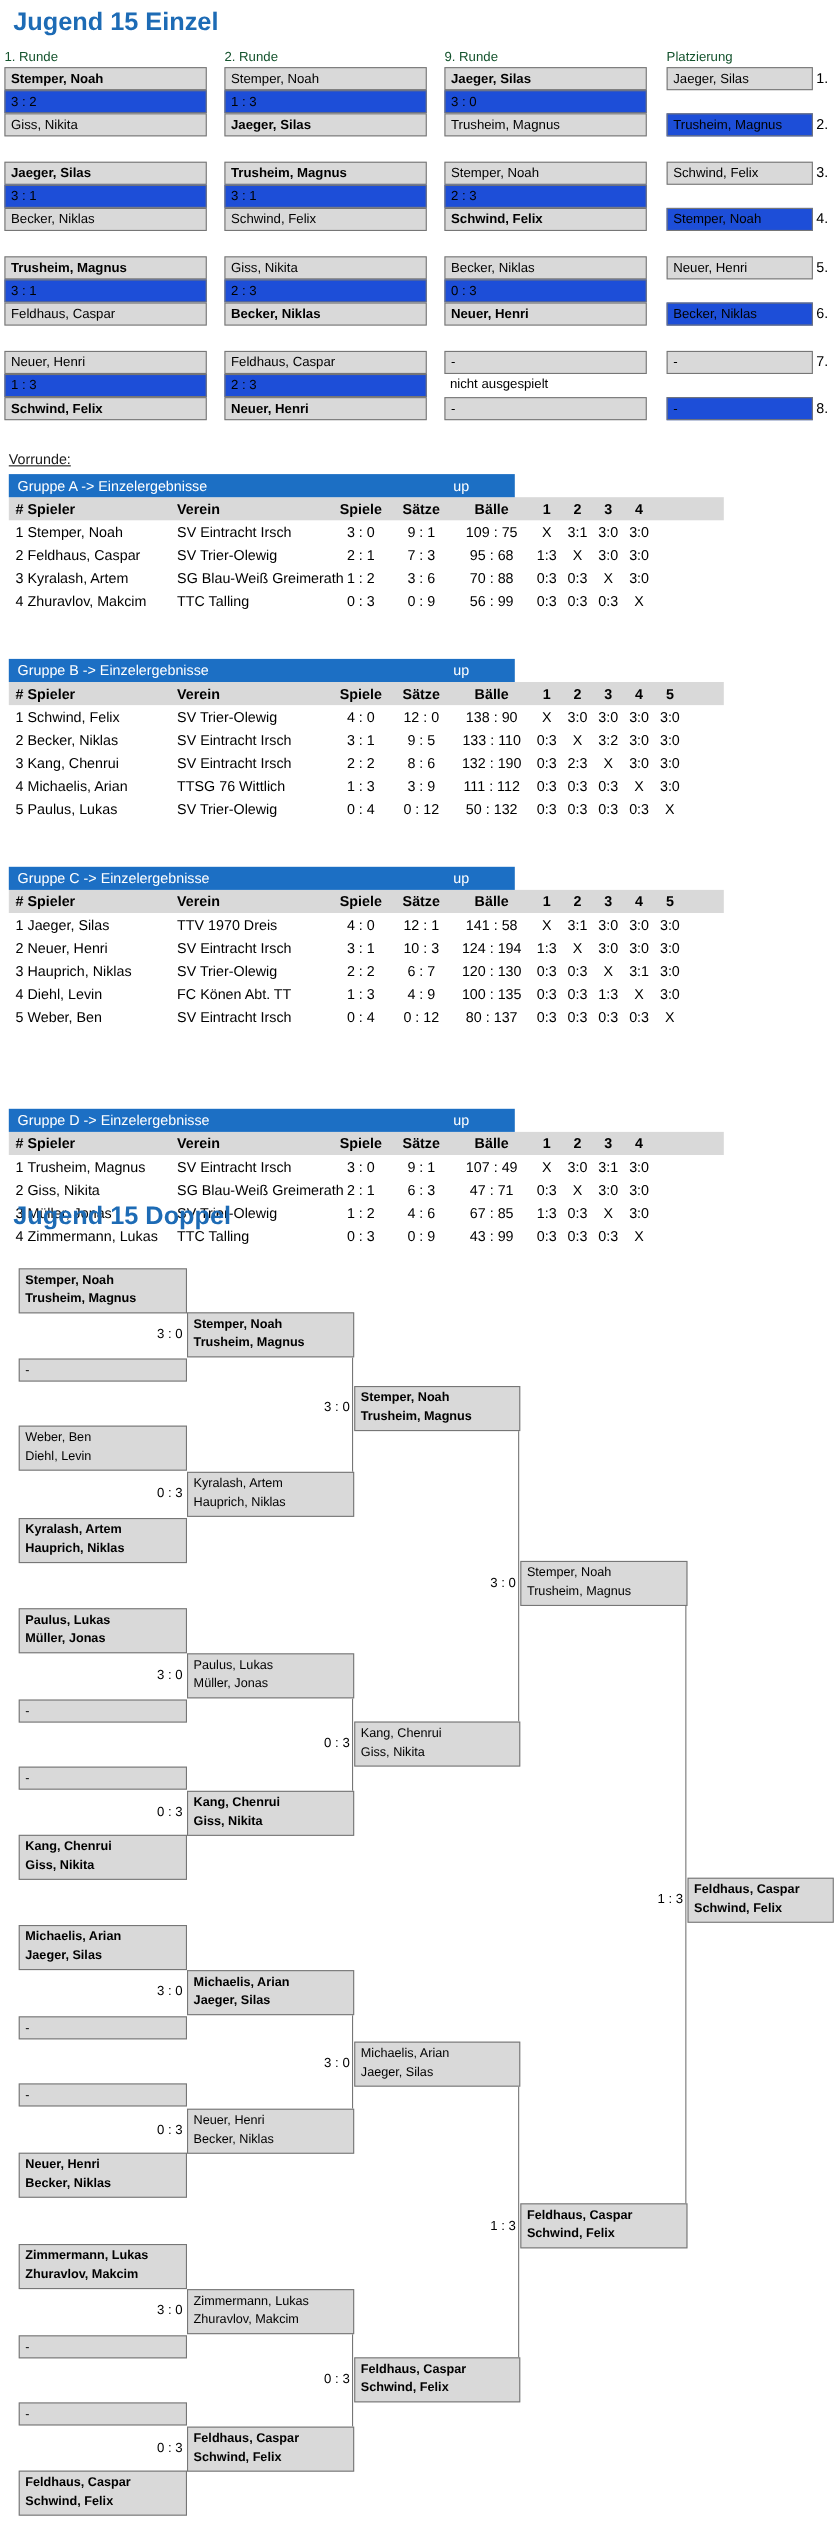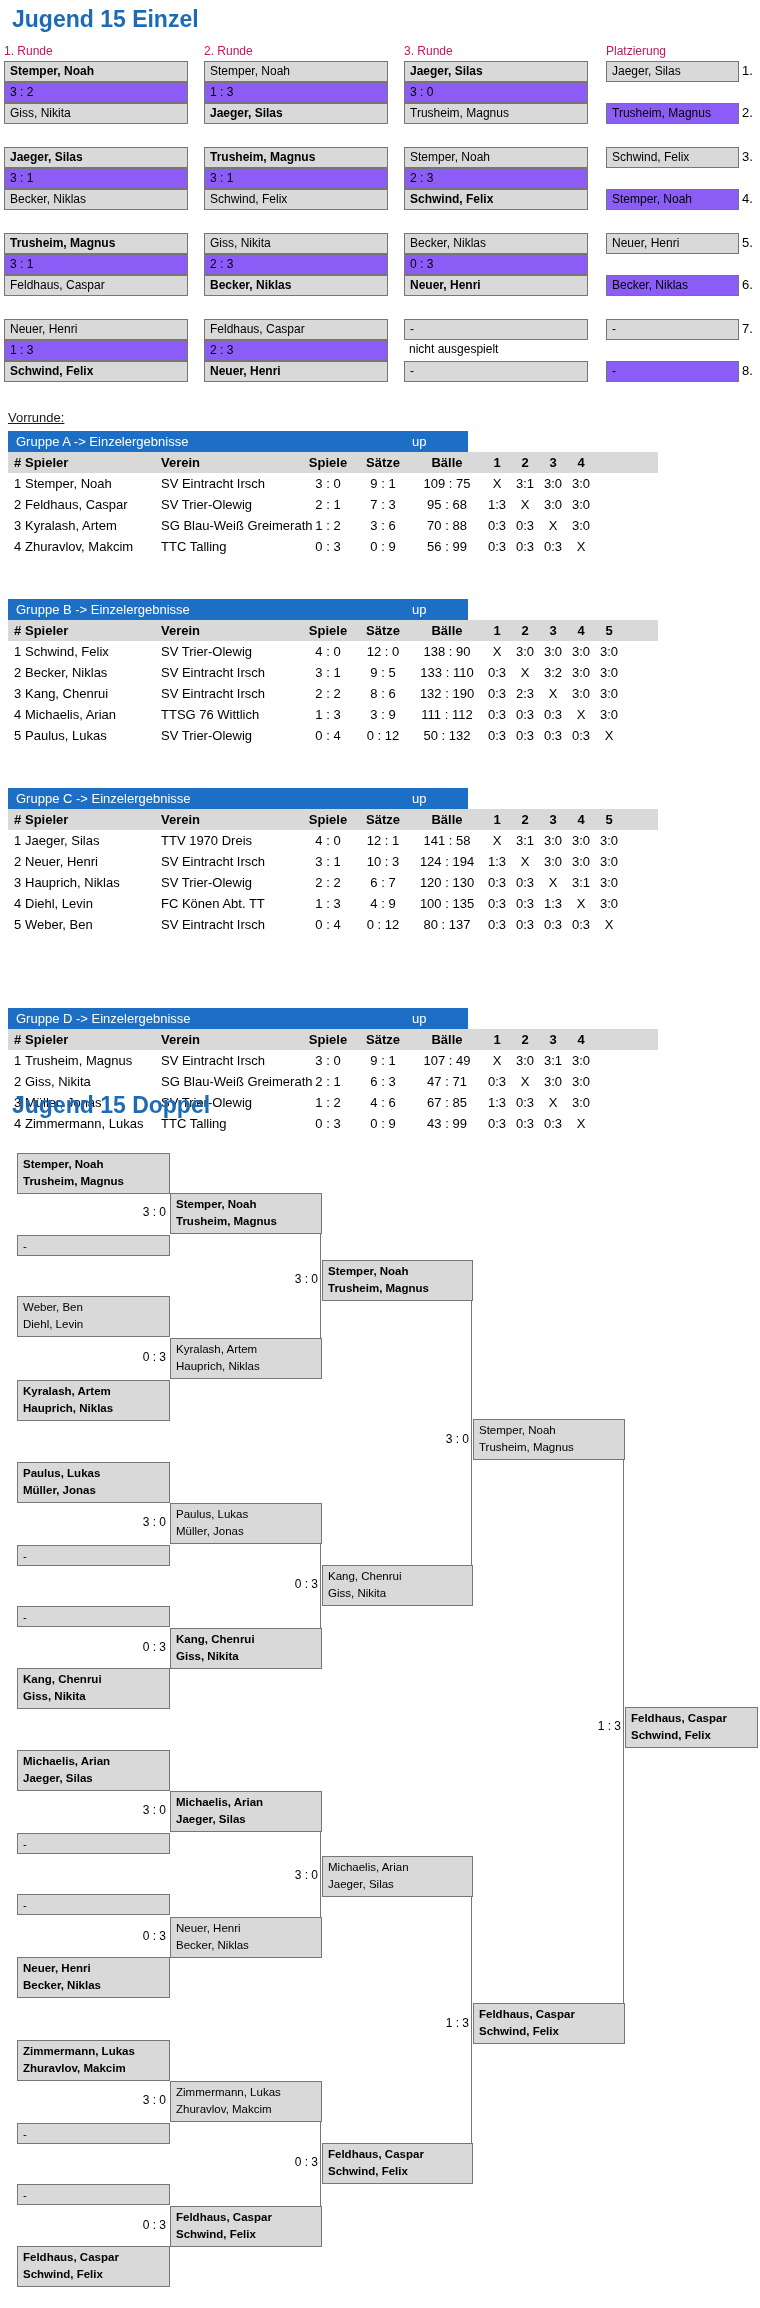--- a/index.html
+++ b/index.html
@@ -1,21 +1,21 @@
 <!DOCTYPE html>
 <html><head>
 <meta charset="utf-8">
 <style>
   *{box-sizing:border-box}
   body{margin:0;font-family:"Liberation Sans",sans-serif;background:#fff;color:#000}
   #page{position:relative;width:760px;height:2308px;overflow:hidden;background:#fff}
   .h1{position:absolute;left:12px;margin:0;font-size:23px;font-weight:700;color:#1d6bb5;white-space:nowrap}
-  .rlab{position:absolute;font-size:12px;color:#be185d;white-space:nowrap}
+  .rlab{position:absolute;font-size:12px;color:#14532d;white-space:nowrap}
   .eb{position:absolute;width:184px;height:21px;background:#d9d9d9;border:1px solid #767676;font-size:12px;line-height:19px;padding:0 0 0 5px;white-space:nowrap;overflow:hidden}
-  .es{background:#8b5cf6}
+  .es{background:#1d4ed8}
   .es0{background:#fff;border:none}
   .pb{width:133px}
   .rank{position:absolute;left:742px;font-size:13px}
   .w{font-weight:700}
   .vh{position:absolute;left:8px;font-size:13px;text-decoration:underline;color:#1a1a1a}
   .group{position:absolute;left:8px;width:650px}
   .gbar{position:relative;width:460px;height:21px;background:#1c6fc4;color:#fff;font-size:13px;line-height:21px;white-space:nowrap}
   .gt{position:absolute;left:8px;top:0;cursor:pointer}
   .gu{position:absolute;left:404px;top:0;cursor:pointer}
   .thead,.trow{display:grid;height:21px;line-height:21px;font-size:13px;white-space:nowrap}
@@ -30,21 +30,21 @@
   .vl{position:absolute;width:1px;background:#767676;z-index:1}
 </style>
 </head>
 <body>
 
 <div id="page">
 
   <h1 class="h1" style="top:6px">Jugend 15 Einzel</h1>
   <div class="rlab" style="left:4px;top:44px">1. Runde</div>
   <div class="rlab" style="left:204px;top:44px">2. Runde</div>
-  <div class="rlab" style="left:404px;top:44px">3. Runde</div>
+  <div class="rlab" style="left:404px;top:44px">9. Runde</div>
   <div class="rlab" style="left:606px;top:44px">Platzierung</div>
 
   <div class="eb w" style="left:4px;top:61px">Stemper, Noah</div>
   <div class="eb es" style="left:4px;top:82px">3 : 2</div>
   <div class="eb" style="left:4px;top:103px">Giss, Nikita</div>
   <div class="eb w" style="left:4px;top:147px">Jaeger, Silas</div>
   <div class="eb es" style="left:4px;top:168px">3 : 1</div>
   <div class="eb" style="left:4px;top:189px">Becker, Niklas</div>
   <div class="eb w" style="left:4px;top:233px">Trusheim, Magnus</div>
   <div class="eb es" style="left:4px;top:254px">3 : 1</div>

